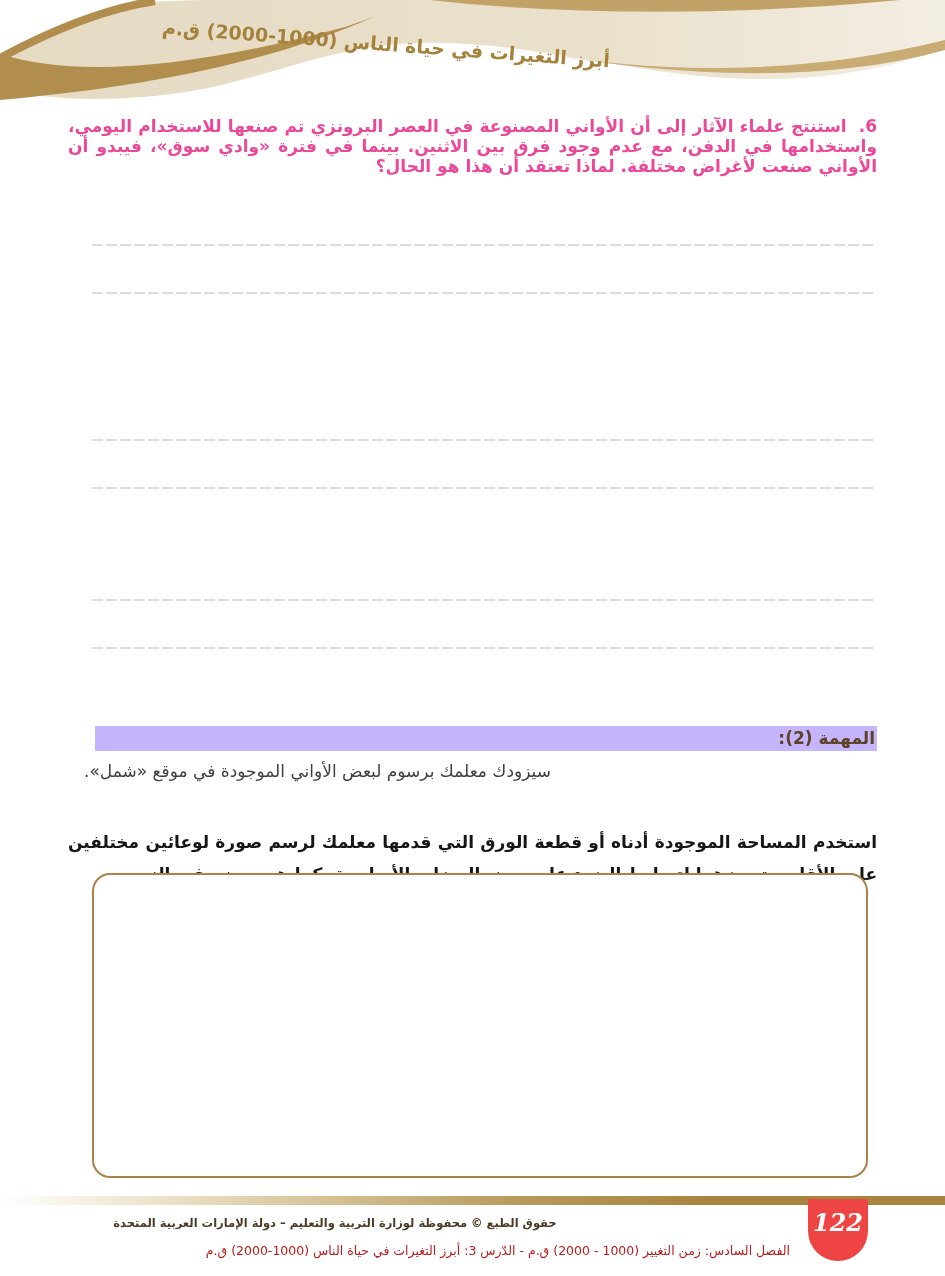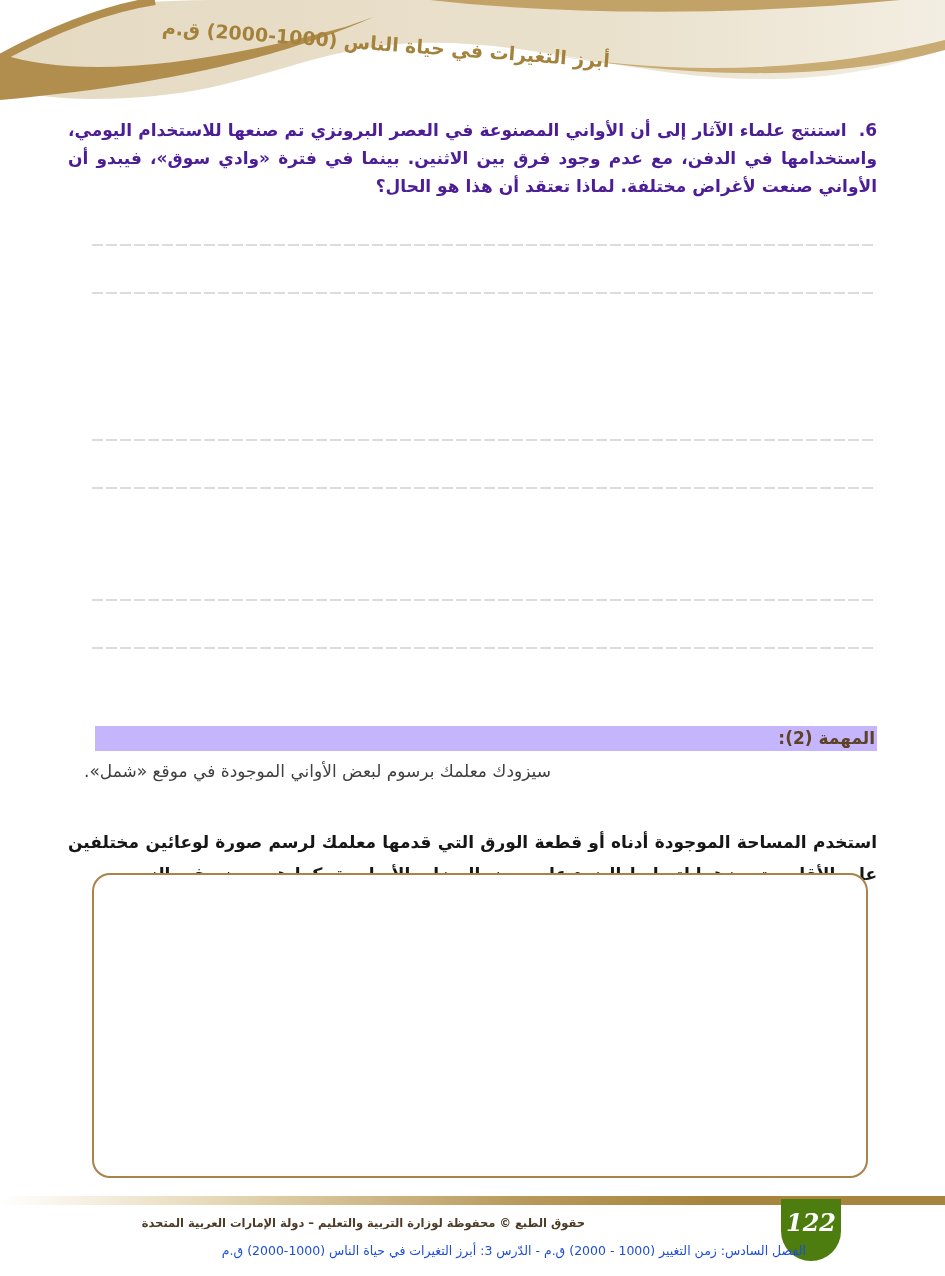--- a/index.html
+++ b/index.html
@@ -10,21 +10,21 @@
   
   .header-wave{position:absolute;top:0;left:0;width:945px;height:112px;}
   .lesson-title{
     position:absolute;left:163px;top:16px;white-space:nowrap;direction:rtl;
     font-size:19px;font-weight:bold;color:#a5823c;
     transform:rotate(4.3deg);transform-origin:0 0;
   }
   
   .question{
     position:absolute;right:68px;left:68px;direction:rtl;text-align:justify;
-    font-size:17px;line-height:28px;color:#4c1d95;font-weight:bold;
+    font-size:17px;line-height:20px;color:#ec4899;font-weight:bold;
   }
   .q6{top:116px;}
   .q7{top:333px;}
   .q8{top:526px;}
   .q-num{margin-left:12px;}
   .answer-line{
     position:absolute;left:92px;right:72px;height:2px;
     background:repeating-linear-gradient(90deg,#dcdcdc 0 11px,transparent 11px 14px);
   }
   .al1{top:244px}.al2{top:292px}.al3{top:439px}.al4{top:487px}.al5{top:599px}.al6{top:647px}
@@ -49,34 +49,34 @@
   .drawing-box{
     position:absolute;left:92px;top:873px;width:772px;height:301px;
     border:2px solid #a9834a;border-radius:18px;background:#fff;
   }
   
   .footer-bar{
     position:absolute;left:0;top:1196px;width:945px;height:9px;
     background:linear-gradient(to right,#ffffff 0%,#e7dab9 22%,#b9995c 55%,#a8853e 75%,#a8853e 100%);
   }
   .page-badge{
-    position:absolute;left:781px;top:1199px;width:60px;height:62px;
-    background:#4d7c0f;border-radius:0 0 30px 30px;text-align:center;
+    position:absolute;left:808px;top:1199px;width:60px;height:62px;
+    background:#ef4444;border-radius:0 0 30px 30px;text-align:center;
   }
   .page-number{
     display:block;color:#ffffff;font-family:"DejaVu Serif",serif;font-style:italic;
     font-weight:bold;font-size:24px;line-height:1;padding-top:12px;
   }
   .copyright-line{
-    position:absolute;left:85px;top:1216px;width:500px;direction:rtl;text-align:right;
+    position:absolute;left:85px;top:1216px;width:500px;direction:rtl;text-align:center;
     font-size:11.5px;color:#4c3b26;font-weight:bold;
   }
   .chapter-line{
-    position:absolute;right:139px;top:1243px;direction:rtl;white-space:nowrap;
-    font-size:12.5px;color:#1d4ed8;
+    position:absolute;right:155px;top:1243px;direction:rtl;white-space:nowrap;
+    font-size:12.5px;color:#b91c1c;
   }
 </style>
 </head>
 <body>
 
 <div class="page">
 
   <svg class="header-wave" viewBox="0 0 945 112" preserveAspectRatio="none" aria-hidden="true">
     <defs>
       <linearGradient id="beigeGrad" x1="0" y1="0" x2="1" y2="0">

